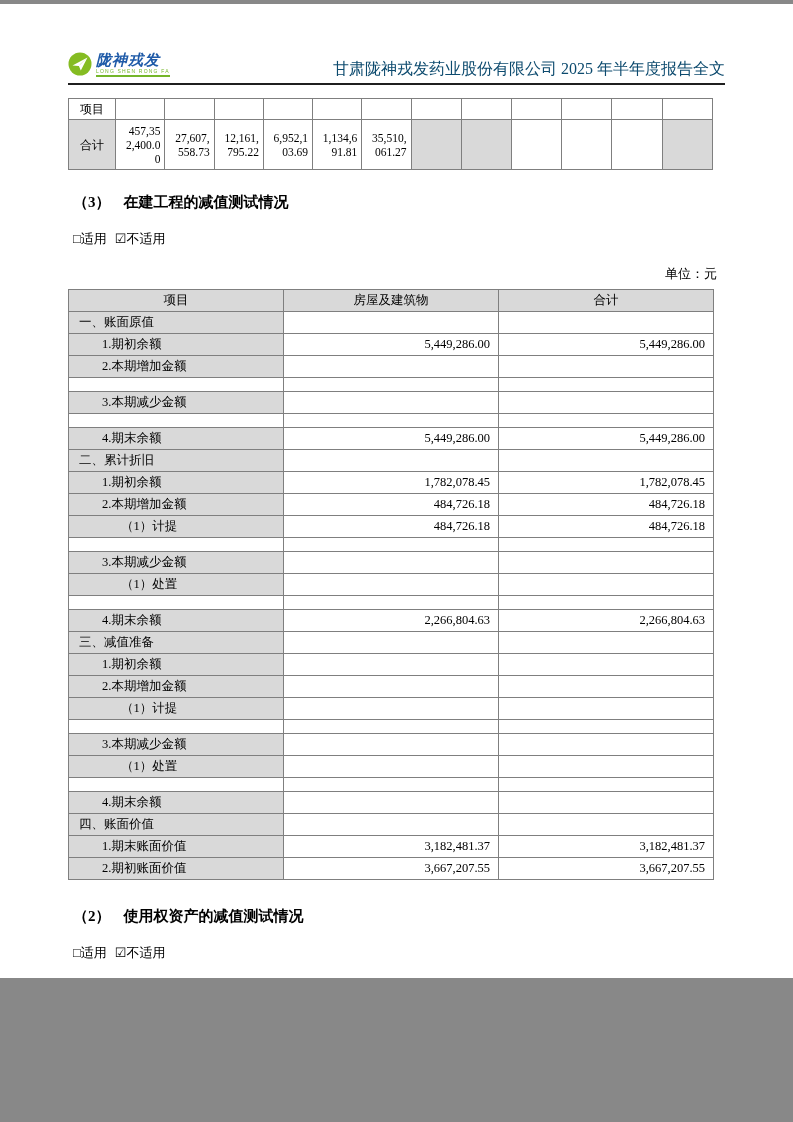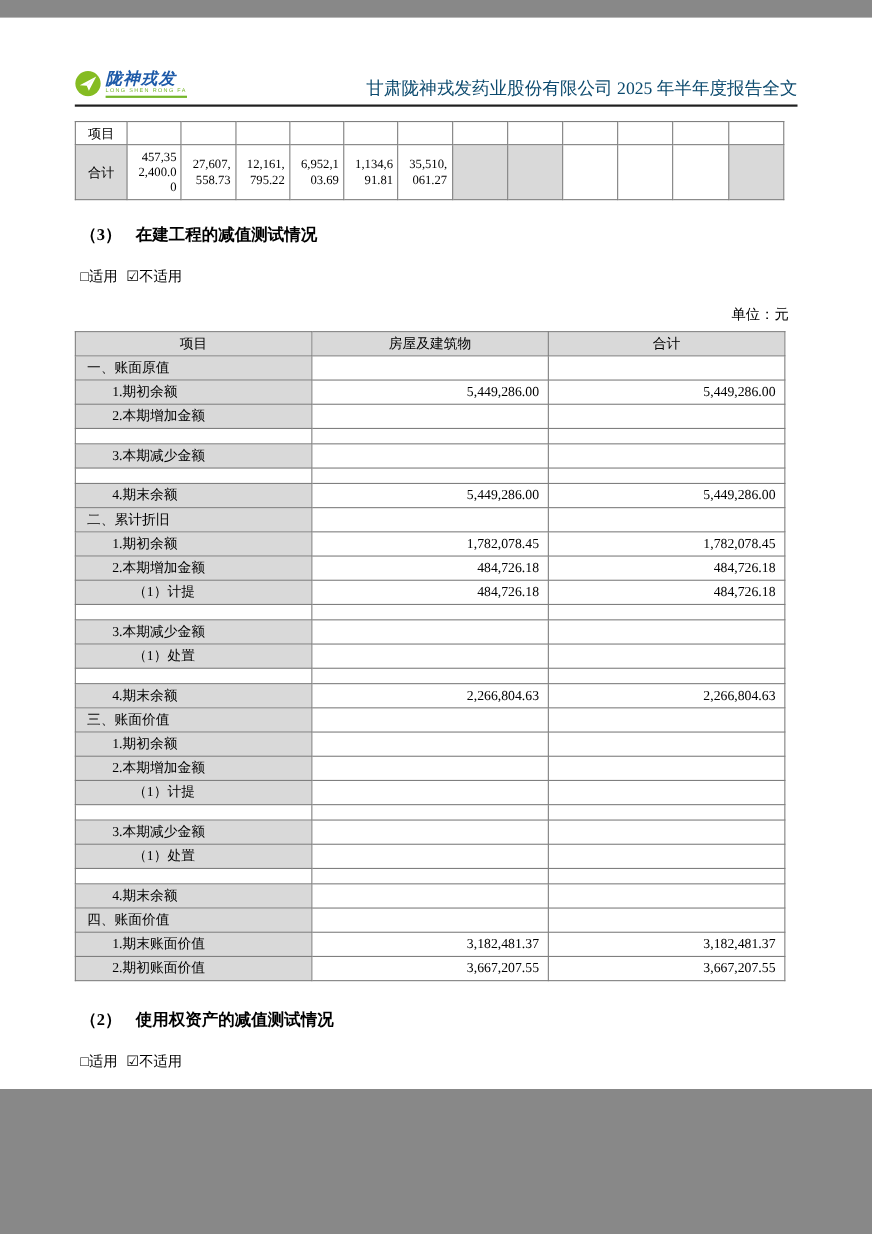--- a/index.html
+++ b/index.html
@@ -1,21 +1,21 @@
 <!DOCTYPE html>
 <html><head>
 <meta charset="utf-8">
 <style>
   * { margin: 0; padding: 0; box-sizing: border-box; }
   html, body { background: #888; }
   body { font-family: "Liberation Serif", serif; }
   .page {
     position: relative;
     width: 793px; height: 974px;
-    margin: 16px auto;
+    margin: 4px auto;
     background: #ffffff;
     color: #000;
     padding: 48px 68px 12px 68px;
     overflow: hidden;
   }
 
   
   .hdr {
     display: flex; justify-content: space-between; align-items: flex-end;
     border-bottom: 2.5px solid #1f1f1f;
@@ -259,21 +259,21 @@
           <td class="lbl ind0"></td>
           <td class="numc"></td>
           <td class="numc"></td>
         </tr>
         <tr>
           <td class="lbl ind1 shaded">4.期末余额</td>
           <td class="numc">2,266,804.63</td>
           <td class="numc">2,266,804.63</td>
         </tr>
         <tr>
-          <td class="lbl ind0 shaded">三、账面价值</td>
+          <td class="lbl ind0 shaded">三、减值准备</td>
           <td class="numc"></td>
           <td class="numc"></td>
         </tr>
         <tr>
           <td class="lbl ind1 shaded">1.期初余额</td>
           <td class="numc"></td>
           <td class="numc"></td>
         </tr>
         <tr>
           <td class="lbl ind1 shaded">2.本期增加金额</td>

